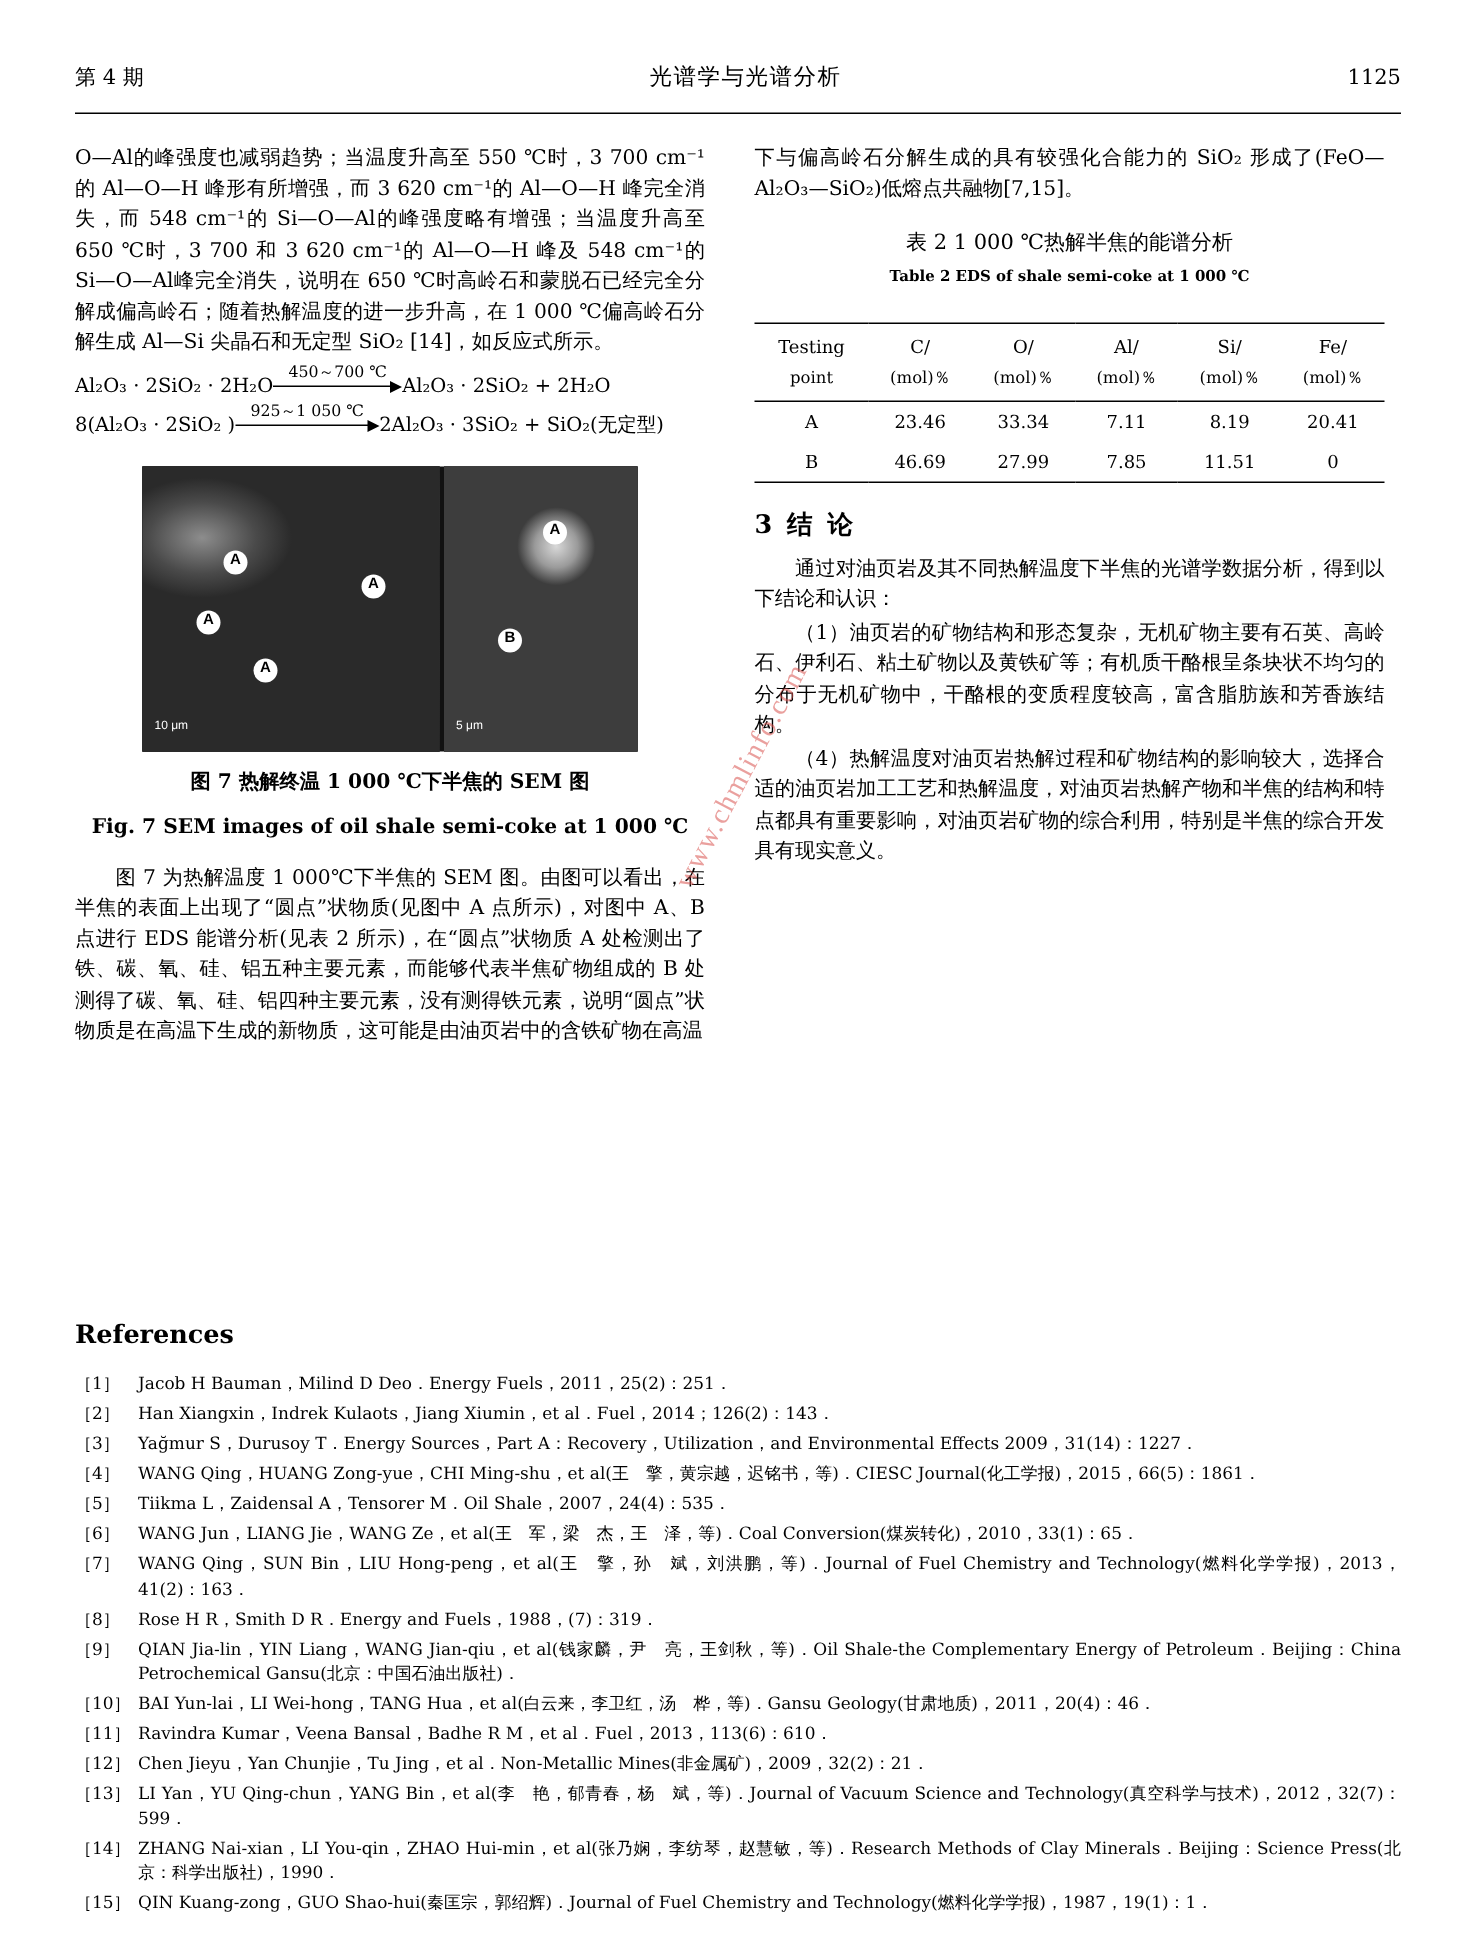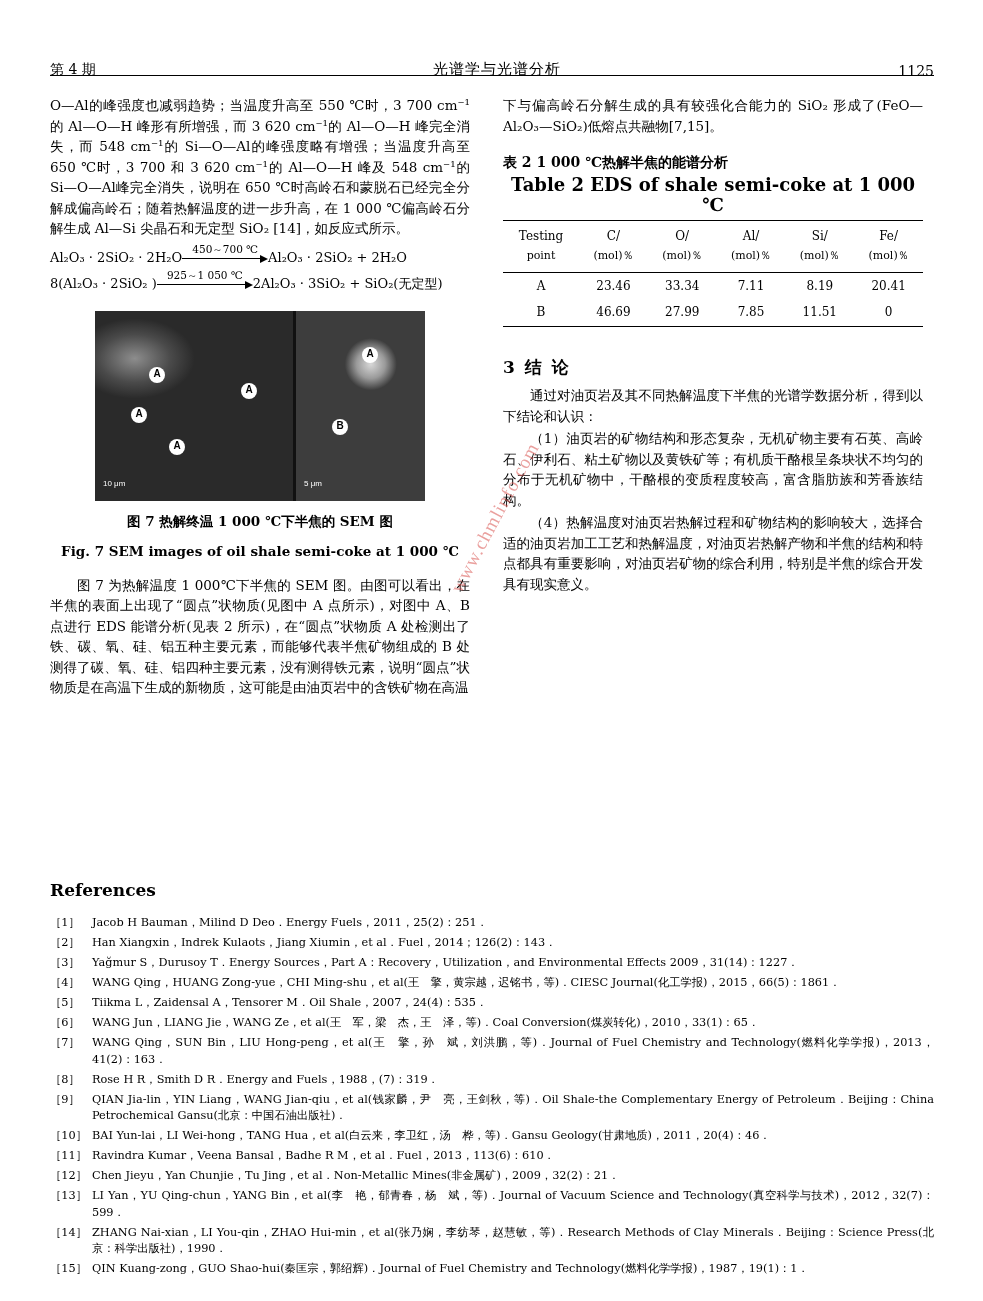--- a/index.html
+++ b/index.html
@@ -8,22 +8,22 @@
     background:#ffffff;
     font-family:"DejaVu Serif","Liberation Serif",serif;
     color:#000;
     position:relative;
     overflow:hidden;
   }
   .page{position:relative;width:983px;height:1301px;}
 
   
   .runhead{
-    position:absolute;left:50px;top:60px;width:884px;
-    display:flex;justify-content:space-between;align-items:flex-end;
+    position:absolute;left:50px;top:42px;width:884px;
+    display:flex;justify-content:space-between;align-items:center;
     font-size:14px;
     gap:32px;
   }
   .runhead .center{font-size:15px;letter-spacing:1px;}
   .rule{
     position:absolute;left:50px;top:75px;width:884px;height:1px;background:#000;
   }
 
   
   .col{
@@ -88,36 +88,36 @@
   }
   .scalebar{
     position:absolute;bottom:6px;left:8px;color:#fff;font-size:8px;
     font-family:"Liberation Sans",sans-serif;
   }
   .figcap{
     text-align:center;margin-top:10px;font-size:13.5px;font-weight:bold;line-height:20px;
   }
 
   
-  .tabcap{font-weight:bold;font-size:14px;margin-top:4px;}
-  .tabcap2{text-align:center;font-weight:bold;font-size:18px;margin:2px 0 4px 0;}
+  .tabcap{text-align:center;font-weight:normal;font-size:14px;margin-top:4px;}
+  .tabcap2{text-align:center;font-weight:bold;font-size:10px;margin:2px 0 20px 0;}
   table.eds{
     width:420px;border-collapse:collapse;font-size:12px;
     font-family:"DejaVu Serif","Liberation Serif",serif;
   }
   table.eds th,table.eds td{
     text-align:center;padding:3px 0;font-weight:normal;
   }
   table.eds thead tr.top th{border-top:1.4px solid #000;border-bottom:0.8px solid #000;padding:5px 0;}
   table.eds tbody tr:last-child td{border-bottom:1.4px solid #000;}
   .unit{font-size:11px;display:block;}
 
   
   .sechead{
-    font-size:17px;font-weight:bold;margin:30px 0 8px 0;letter-spacing:2px;
+    font-size:17px;font-weight:bold;margin:18px 0 8px 0;letter-spacing:2px;
   }
 
   
   .refhead{
     position:absolute;left:50px;top:880px;font-size:17px;font-weight:bold;
     font-family:"DejaVu Serif","Liberation Serif",serif;
   }
   .reflist{
     position:absolute;left:50px;top:915px;width:884px;
     font-size:11.3px;line-height:16.5px;

